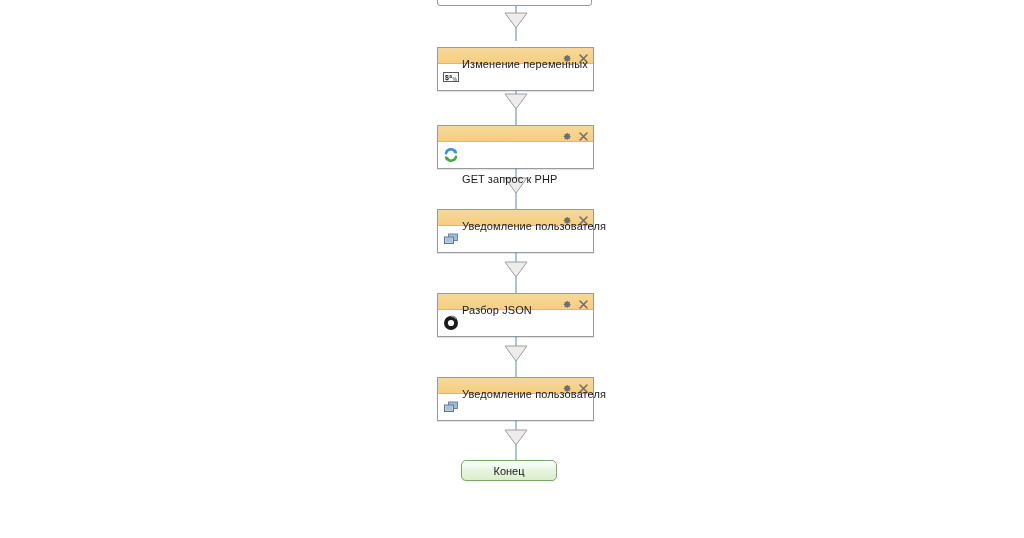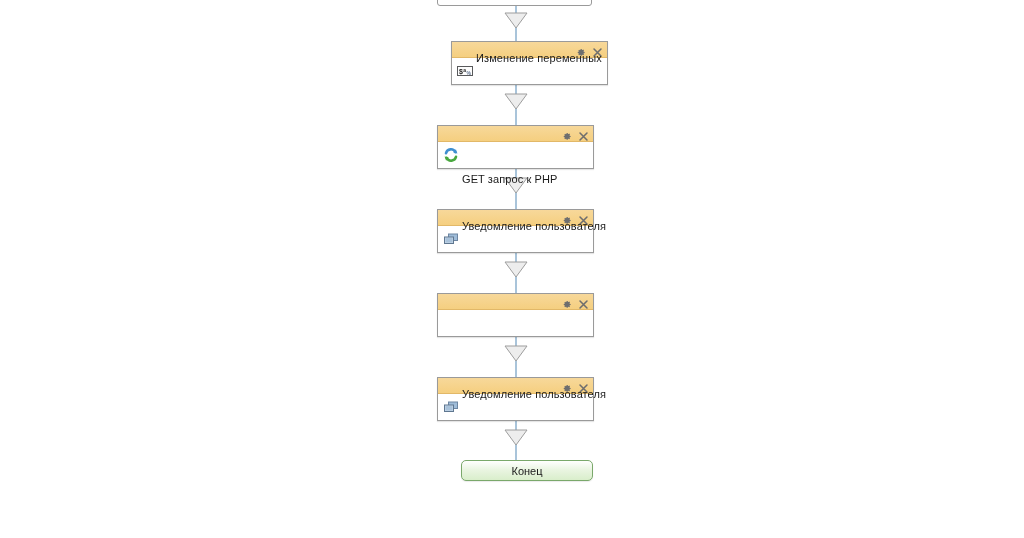--- a/index.html
+++ b/index.html
@@ -109,21 +109,21 @@
     color: #1a1a1a;
     white-space: nowrap;
     letter-spacing: 0.1px;
     line-height: 13px;
   }
 
   
   .node-end {
     position: absolute;
     left: 461px;
-    width: 132px;
+    width: 96px;
     height: 21px;
     box-sizing: border-box;
     border: 1px solid #7aa86b;
     border-radius: 5px;
     background: linear-gradient(to bottom, #ffffff 0%, #eaf5e2 45%, #d9eecb 100%);
     display: flex;
     align-items: center;
     justify-content: center;
     box-shadow: 0 1px 1px rgba(0,0,0,0.08);
   }
@@ -182,21 +182,21 @@
 </div>
 <div class="connector" id="conn-5" style="top: 421px; height: 39px;">
   <div class="line" style="height: 39px; background: rgb(169, 196, 218);"></div>
   <div class="arrow-head" style="top: 7px;">
     <svg width="32" height="20" viewBox="0 0 32 20">
       <polygon points="5,2 27,2 16,17" fill="#ededed" stroke="#9d9d9d" stroke-width="1"></polygon>
     </svg>
   </div>
 </div>
 
-<div class="node" id="node-0" style="top: 41px; margin-left: 14px;">
+<div class="node" id="node-0" style="top: 47px;">
   <div class="node-header">
     <div class="hdr-icons">
       <span class="icon-gear">
         <svg width="11" height="11" viewBox="0 0 16 16">
           <path fill="#6e6e6e" d="M8 5.3a2.7 2.7 0 100 5.4 2.7 2.7 0 000-5.4zm0 4.1a1.4 1.4 0 110-2.8 1.4 1.4 0 010 2.8z"></path>
           <path fill="#6e6e6e" d="M14 9.1l-1.3-.3a4.7 4.7 0 00-.3-.8l.7-1.1-1.1-1.1-1.1.7a4.7 4.7 0 00-.8-.3L9.8 5H8.2l-.3 1.3a4.7 4.7 0 00-.8.3l-1.1-.7-1.1 1.1.7 1.1a4.7 4.7 0 00-.3.8L4 9.1v1.6l1.3.3c.08.28.18.55.3.8l-.7 1.1 1.1 1.1 1.1-.7c.25.12.52.22.8.3l.3 1.3h1.6l.3-1.3c.28-.08.55-.18.8-.3l1.1.7 1.1-1.1-.7-1.1c.12-.25.22-.52.3-.8l1.3-.3z" transform="translate(0,-2)"></path>
         </svg>
       </span>
       <span class="icon-close">
         <svg width="11" height="11" viewBox="0 0 12 12">
@@ -284,20 +284,30 @@
           <path fill="#6e6e6e" d="M14 9.1l-1.3-.3a4.7 4.7 0 00-.3-.8l.7-1.1-1.1-1.1-1.1.7a4.7 4.7 0 00-.8-.3L9.8 5H8.2l-.3 1.3a4.7 4.7 0 00-.8.3l-1.1-.7-1.1 1.1.7 1.1a4.7 4.7 0 00-.3.8L4 9.1v1.6l1.3.3c.08.28.18.55.3.8l-.7 1.1 1.1 1.1 1.1-.7c.25.12.52.22.8.3l.3 1.3h1.6l.3-1.3c.28-.08.55-.18.8-.3l1.1.7 1.1-1.1-.7-1.1c.12-.25.22-.52.3-.8l1.3-.3z" transform="translate(0,-2)"></path>
         </svg>
       </span>
       <span class="icon-close">
         <svg width="11" height="11" viewBox="0 0 12 12">
           <path stroke="#6e6e6e" stroke-width="1.7" stroke-linecap="round" d="M2.2 2.2 L9.8 9.8 M9.8 2.2 L2.2 9.8"></path>
         </svg>
       </span>
     </div>
   </div>
+  <div class="node-body">
+    <span class="node-icon">
+      <svg width="18" height="18" viewBox="0 0 18 18">
+        <circle cx="9" cy="9" r="7" fill="#1b1b1b"></circle>
+        <circle cx="9" cy="9" r="3.1" fill="#ffffff"></circle>
+        <path d="M9 2.2 A6.8 6.8 0 0 1 14.6 5" fill="none" stroke="#8f8f8f" stroke-width="1.6"></path>
+      </svg>
+    </span>
+    <span class="node-label" style="color: rgb(26, 26, 26);">Разбор JSON</span>
+  </div>
 </div>
 
 <div class="node" id="node-4" style="top: 377px;">
   <div class="node-header">
     <div class="hdr-icons">
       <span class="icon-gear">
         <svg width="11" height="11" viewBox="0 0 16 16">
           <path fill="#6e6e6e" d="M8 5.3a2.7 2.7 0 100 5.4 2.7 2.7 0 000-5.4zm0 4.1a1.4 1.4 0 110-2.8 1.4 1.4 0 010 2.8z"></path>
           <path fill="#6e6e6e" d="M14 9.1l-1.3-.3a4.7 4.7 0 00-.3-.8l.7-1.1-1.1-1.1-1.1.7a4.7 4.7 0 00-.8-.3L9.8 5H8.2l-.3 1.3a4.7 4.7 0 00-.8.3l-1.1-.7-1.1 1.1.7 1.1a4.7 4.7 0 00-.3.8L4 9.1v1.6l1.3.3c.08.28.18.55.3.8l-.7 1.1 1.1 1.1 1.1-.7c.25.12.52.22.8.3l.3 1.3h1.6l.3-1.3c.28-.08.55-.18.8-.3l1.1.7 1.1-1.1-.7-1.1c.12-.25.22-.52.3-.8l1.3-.3z" transform="translate(0,-2)"></path>
         </svg>

